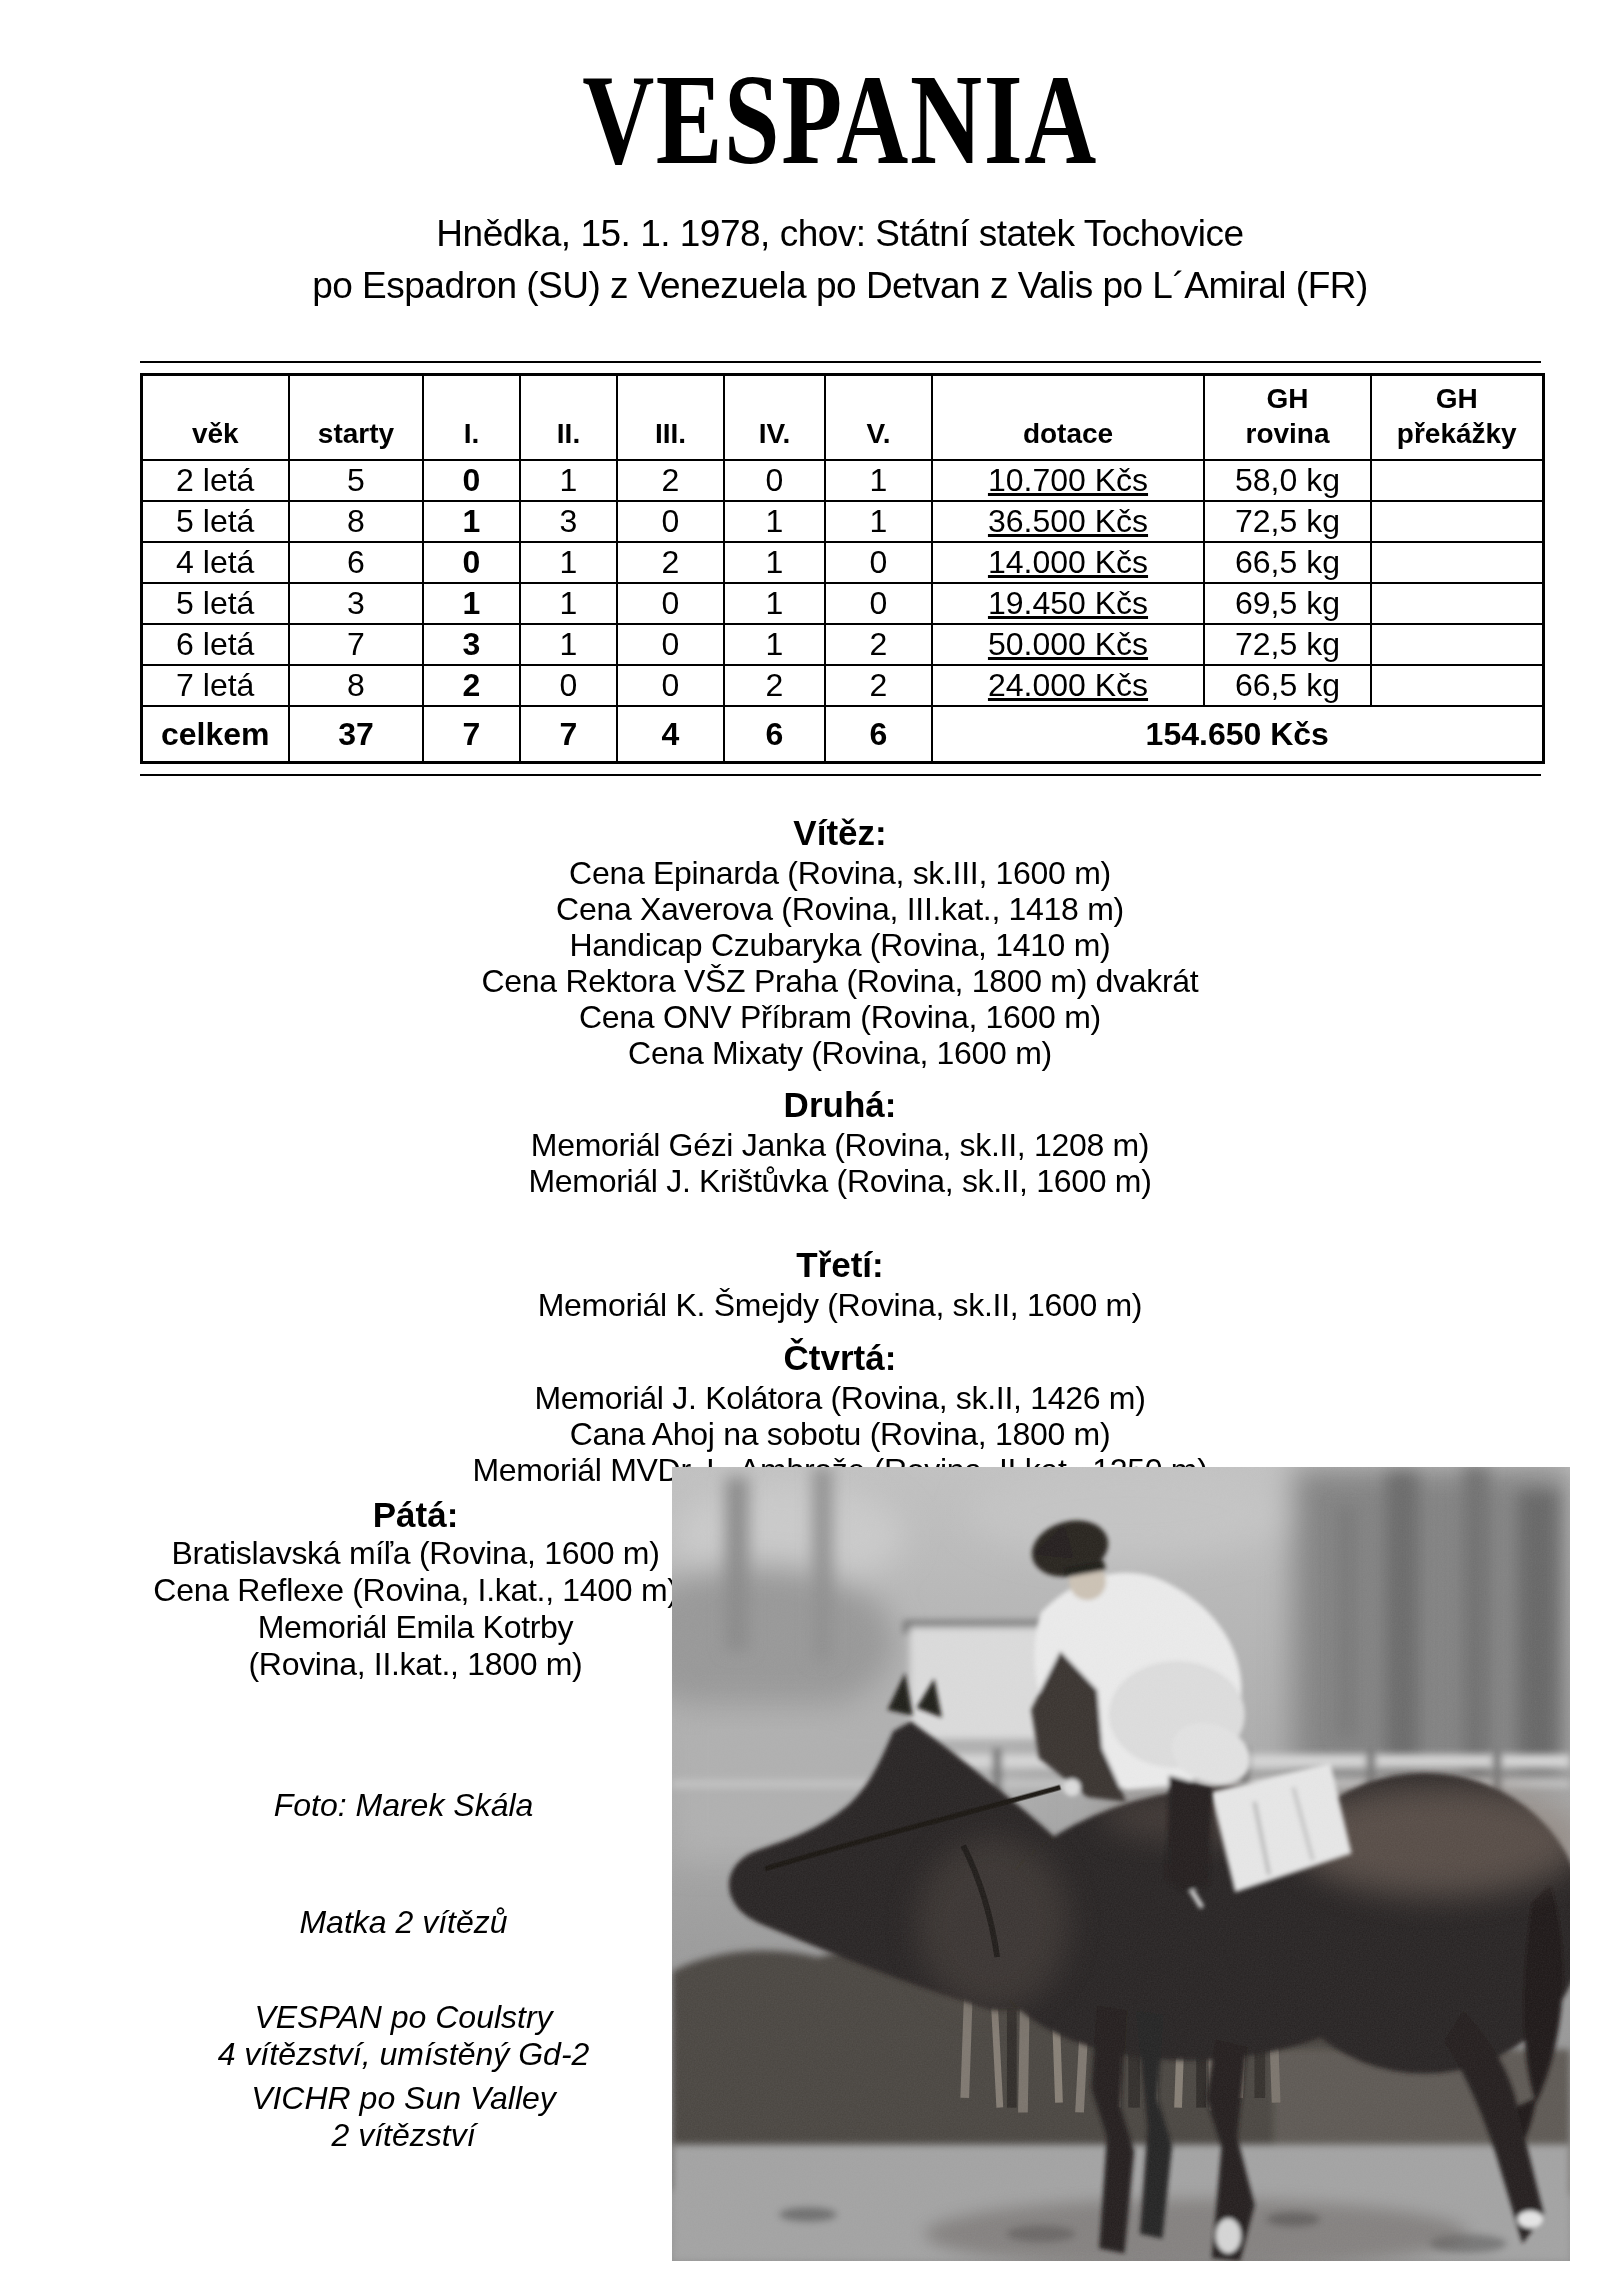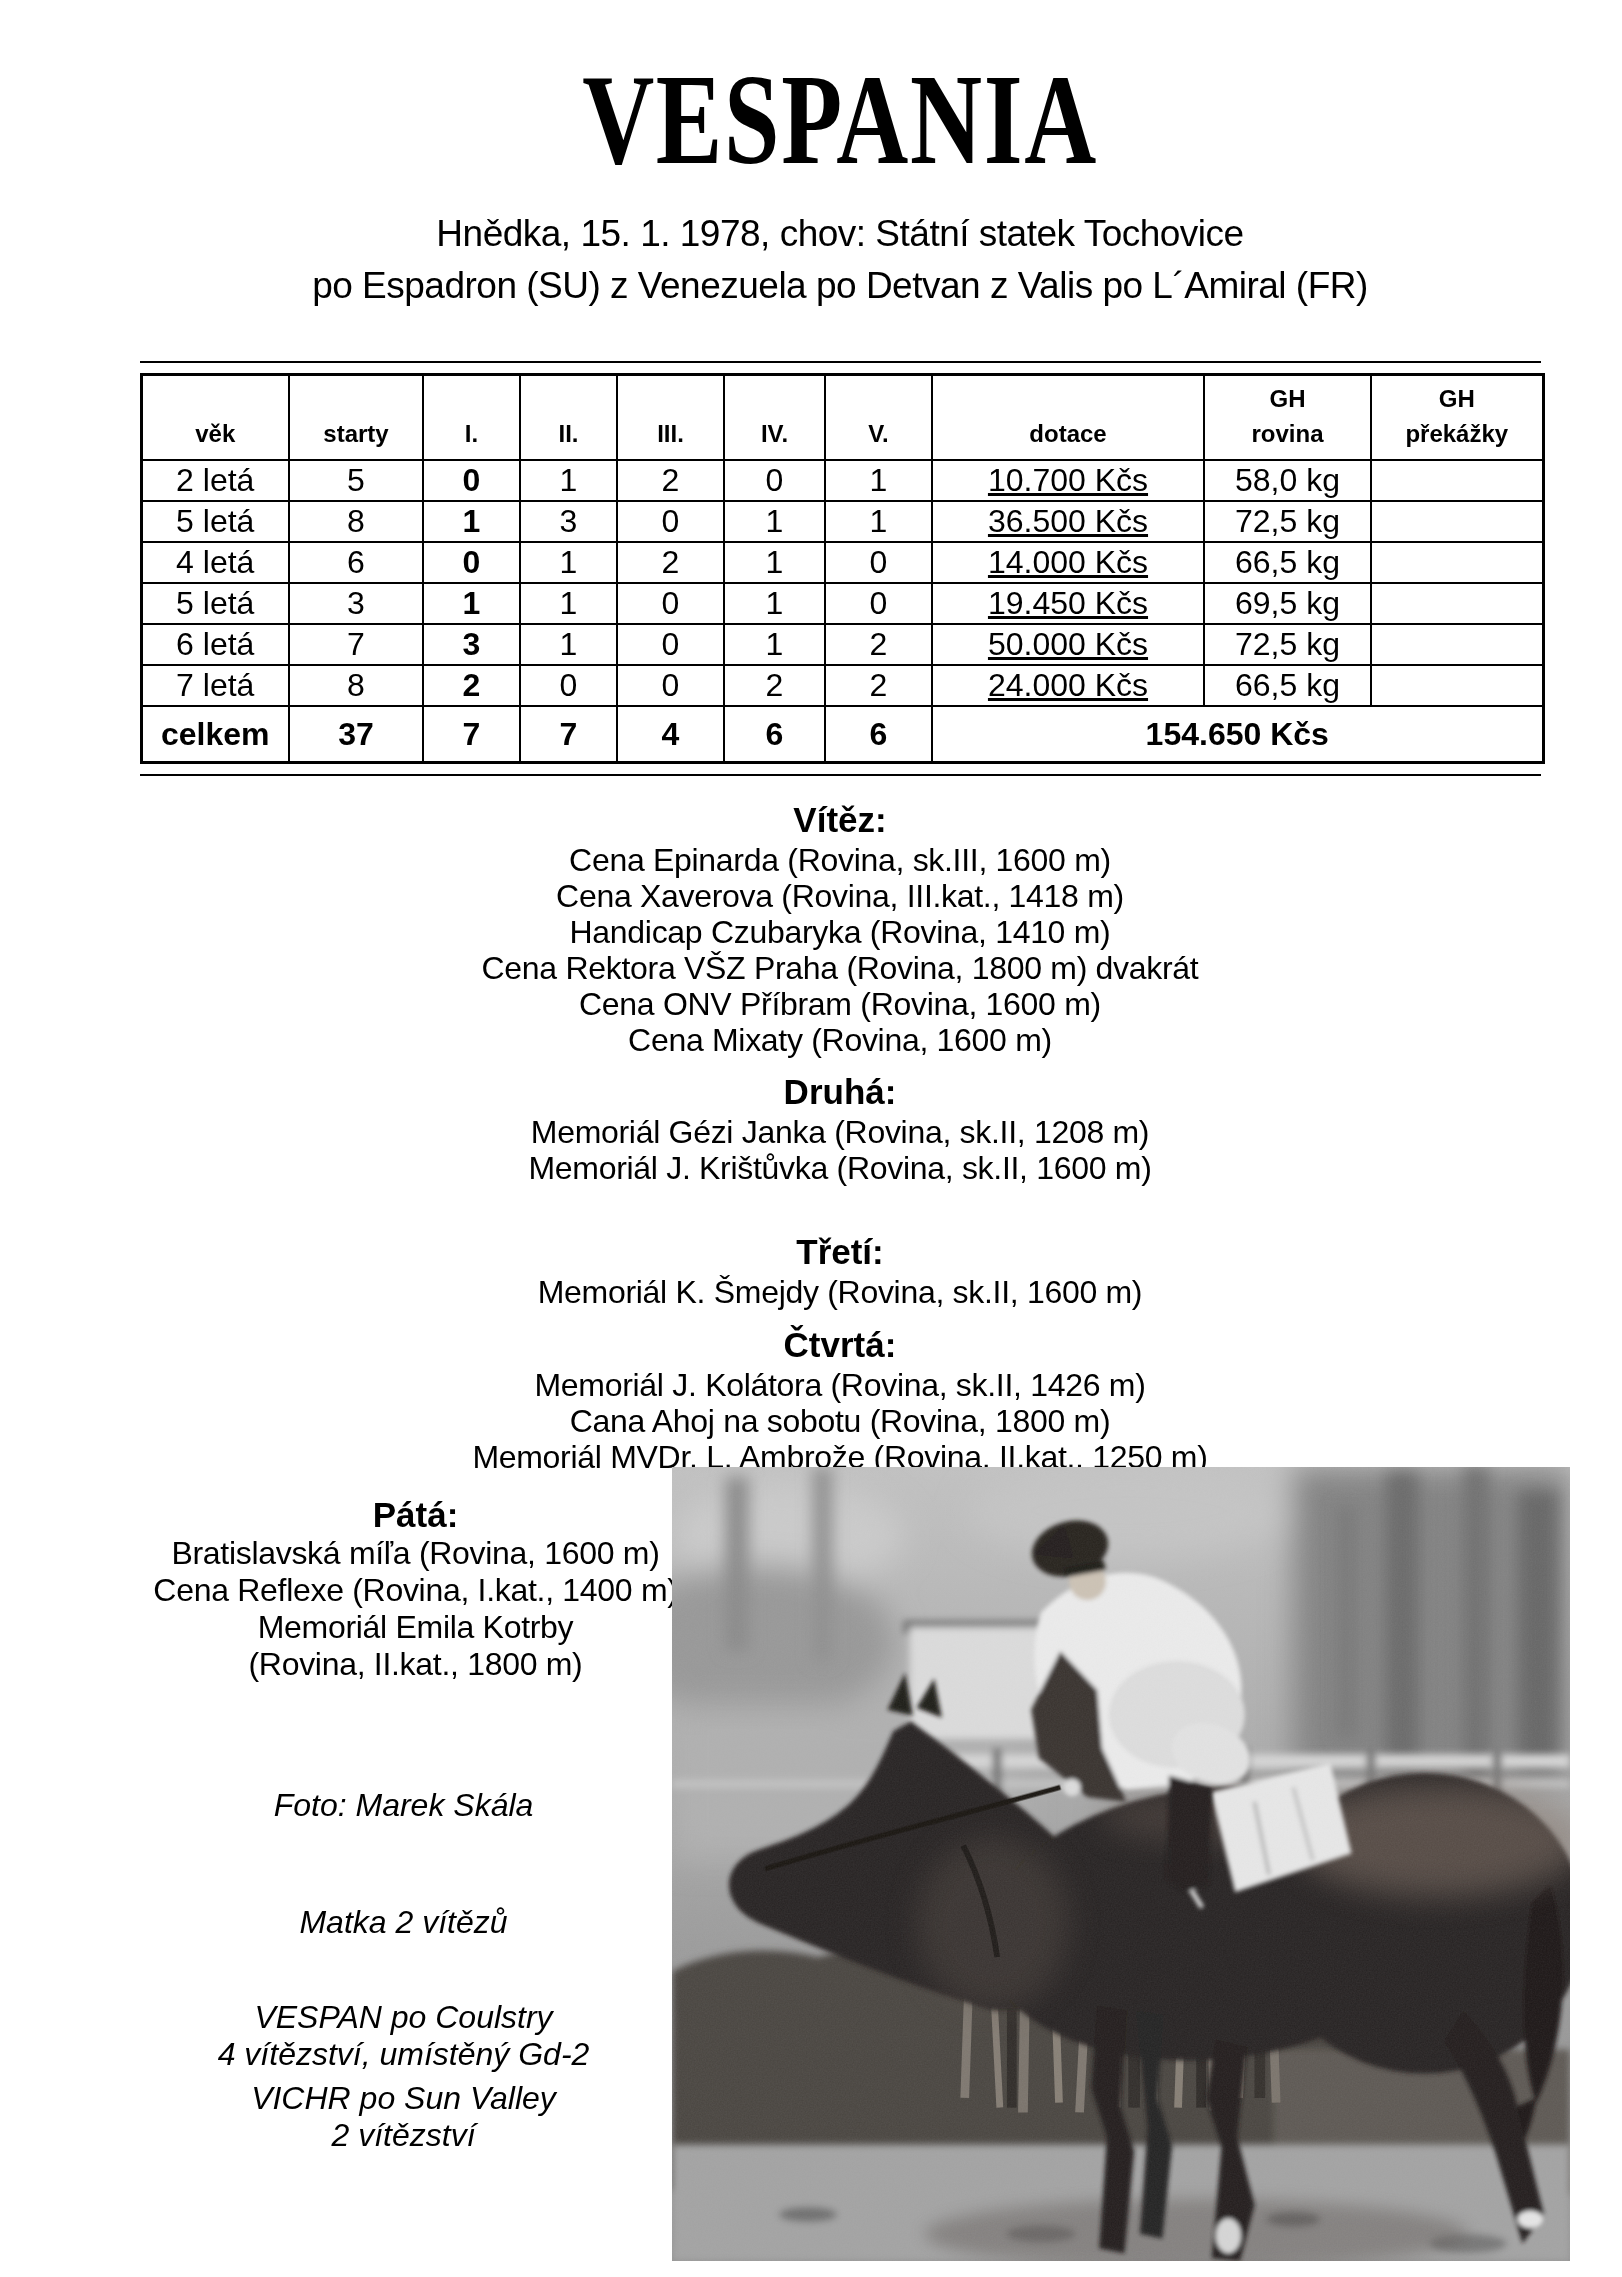--- a/index.html
+++ b/index.html
@@ -21,36 +21,36 @@
   
   .table-outer{
     width:1401px; margin:49px auto 0;
     border-top:2.9px solid #000; border-bottom:2.9px solid #000;
     padding:9.7px 0;
   }
   table.stats{width:100%; border-collapse:collapse; table-layout:fixed; border:3.9px solid #000;}
   table.stats th, table.stats td{border:2.9px solid #000; overflow:hidden;}
   table.stats th{
     vertical-align:bottom; text-align:center; font-weight:700;
-    font-size:24px; line-height:35px; padding:5.8px 3.9px 7.8px;
+    font-size:28px; line-height:35px; padding:5.8px 3.9px 7.8px;
   }
   table.stats td{
     text-align:center; font-size:32px; line-height:37px;
     height:37px; padding:1px 5.8px;
   }
   td.c-bold{font-weight:700;}
   td.c-money{text-align:right; padding-right:21.3px;text-decoration:underline;}
   tr.total-row td{height:52px;}
   td.t-label{font-weight:700; font-size:32px;}
   td.t-num{font-weight:700; font-size:46px;}
   td.t-sum{font-weight:700; font-size:46px; text-align:left; padding-left:17.5px;}
 
   
   .sec-h{text-align:center; font-weight:700; font-size:35px; line-height:37px; margin:0 0 3.9px 0;}
-  .sec-h.sec-vitez{margin-top:25px;}
+  .sec-h.sec-vitez{margin-top:38px;}
   .sec-h.sec-druha{margin-top:15.5px;}
   .sec-h.sec-treti{margin-top:47px;}
   .sec-h.sec-ctvrta{margin-top:16px;}
   .sec-line{text-align:center; font-size:32px; line-height:36px; letter-spacing:-0.3px;}
 
   
   .bottom{position:absolute; left:0; top:1467px; width:1622px; height:810px;}
   .left-col{position:absolute; left:138px; width:555px; text-align:center;}
   .lc-pata-h{top:29px;} .lc-pata-items{top:68px;}
   .lc-foto{top:320px;} .lc-matka{top:437px;}

